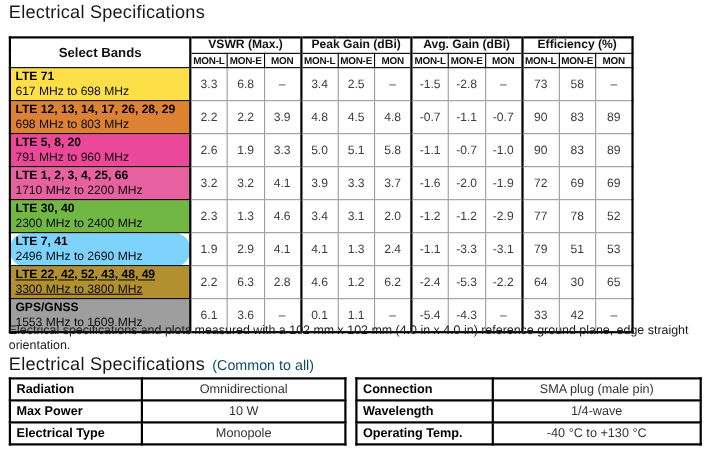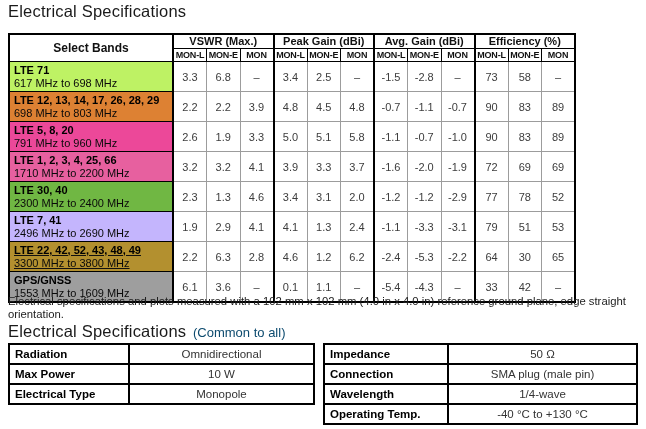--- a/index.html
+++ b/index.html
@@ -81,21 +81,21 @@
       <th class="sh gs">MON-L</th>
       <th class="sh">MON-E</th>
       <th class="sh">MON</th>
       <th class="sh gs">MON-L</th>
       <th class="sh">MON-E</th>
       <th class="sh">MON</th>
     </tr>
   </thead>
   <tbody>
     <tr>
-      <td class="band" style="background-color: #bef264;">
+      <td class="band" style="background-color: #fde047;">
         <div class="bname">LTE 71</div>
         <div class="brange">617 MHz to 698 MHz</div>
       </td>
       <td class="v gs">3.3</td>
       <td class="v">6.8</td>
       <td class="v">–</td>
       <td class="v gs">3.4</td>
       <td class="v">2.5</td>
       <td class="v">–</td>
       <td class="v gs">-1.5</td>
@@ -171,21 +171,21 @@
       <td class="v">3.1</td>
       <td class="v">2.0</td>
       <td class="v gs">-1.2</td>
       <td class="v">-1.2</td>
       <td class="v">-2.9</td>
       <td class="v gs">77</td>
       <td class="v">78</td>
       <td class="v">52</td>
     </tr>
     <tr>
-      <td class="band" style="background-color: #c4b5fd;">
+      <td class="band" style="background-color: #7dd3fc; border-radius: 14px;">
         <div class="bname">LTE 7, 41</div>
         <div class="brange">2496 MHz to 2690 MHz</div>
       </td>
       <td class="v gs">1.9</td>
       <td class="v">2.9</td>
       <td class="v">4.1</td>
       <td class="v gs">4.1</td>
       <td class="v">1.3</td>
       <td class="v">2.4</td>
       <td class="v gs">-1.1</td>
@@ -259,24 +259,20 @@
   </tbody>
 </table>
 
 <table class="ctable right">
   <colgroup>
       <col style="width:124px">
       <col>
     </colgroup>
   <tbody>
     <tr>
-      <td class="lbl">Impedance</td>
-      <td class="val">50 Ω</td>
-    </tr>
-    <tr>
       <td class="lbl">Connection</td>
       <td class="val">SMA plug (male pin)</td>
     </tr>
     <tr>
       <td class="lbl">Wavelength</td>
       <td class="val">1/4-wave</td>
     </tr>
     <tr>
       <td class="lbl">Operating Temp.</td>
       <td class="val">-40 °C to +130 °C</td>

